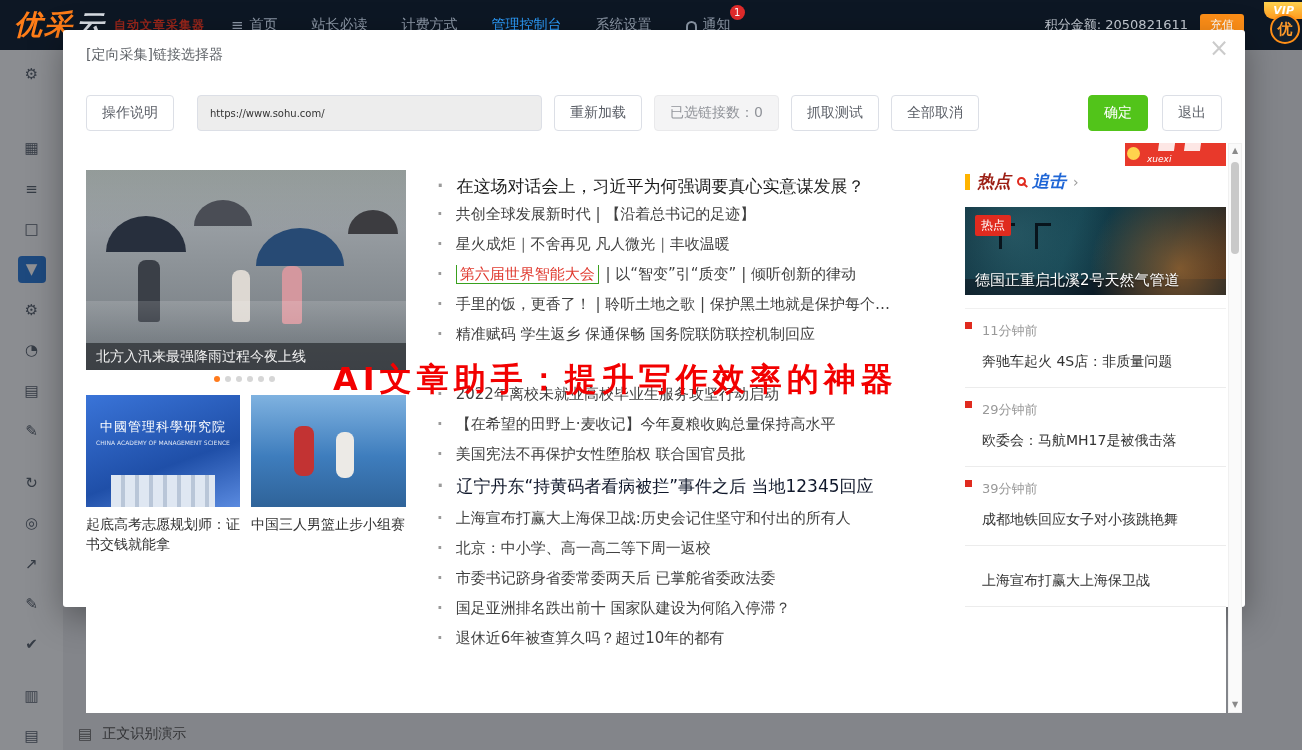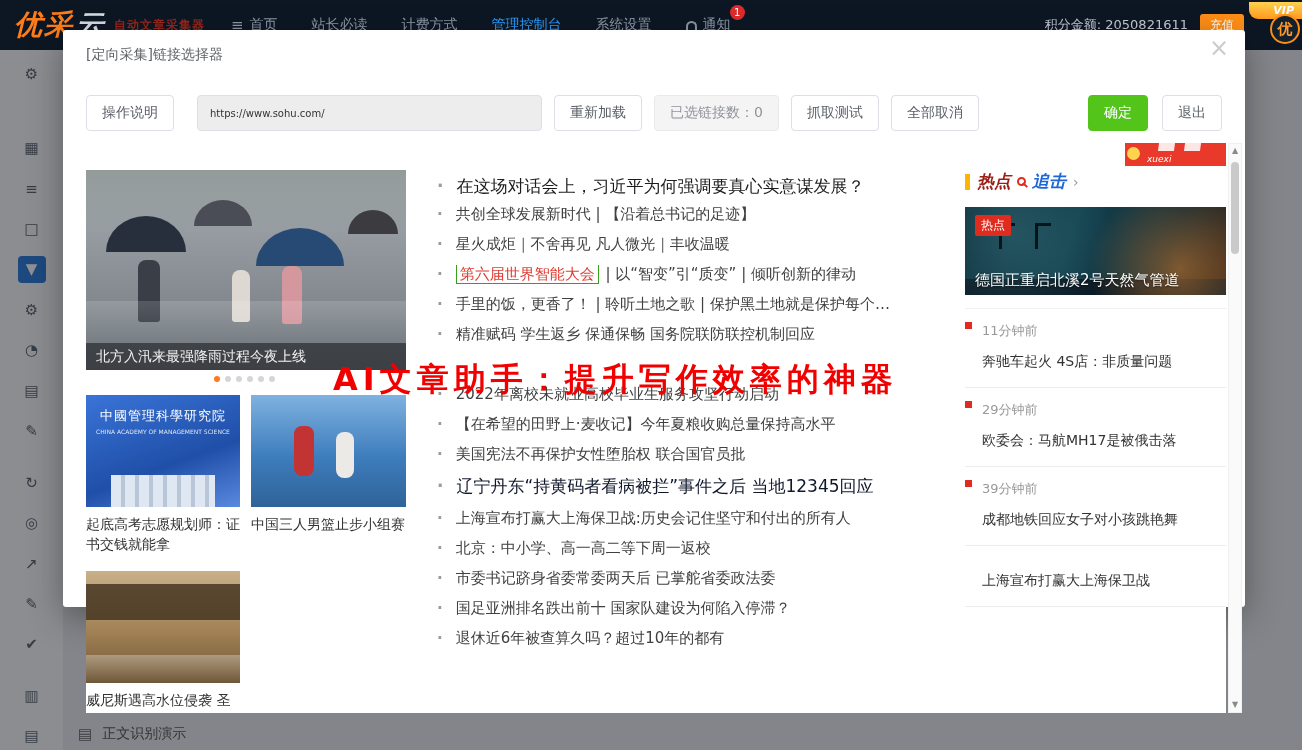--- a/index.html
+++ b/index.html
@@ -22,21 +22,21 @@
   .nav-ic.bell{display:inline-block;width:11px;height:10px;border:2px solid currentColor;border-bottom:0;
     border-radius:6px 6px 0 0;position:relative;top:1px}
   .nav-ic.bell::after{content:"";position:absolute;left:-4px;width:15px;bottom:-2px;height:2px;background:currentColor}
   .badge{position:absolute;top:-11px;right:-14px;background:#e02b2b;color:#fff;font-size:10px;
     min-width:15px;height:15px;border-radius:8px;line-height:15px;text-align:center;padding:0 3px}
   .badge:empty{display:none}
   .nav-right{margin-left:auto;margin-right:58px;display:flex;align-items:center;gap:12px}
   .credits{color:#c7cdd6;font-size:13px;white-space:nowrap}
   .recharge{background:#ff8f17;color:#fff;font-size:12px;padding:3px 10px;border-radius:3px;cursor:pointer;white-space:nowrap}
   .vip-tag{position:absolute;top:2px;right:0;background:linear-gradient(180deg,#ffd24f,#ff9a1f);
-    color:#fff;font-weight:bold;font-style:italic;font-size:11px;padding:2px 8px 2px 24px;border-radius:0 0 0 9px}
+    color:#fff;font-weight:bold;font-style:italic;font-size:11px;padding:2px 8px 2px 9px;border-radius:0 0 0 9px}
   .logo-badge{position:absolute;right:2px;top:14px;width:30px;height:30px;border-radius:50%;
     background:#13202e;border:2px solid #ff8f17;color:#ff9a2a;font-weight:bold;font-size:15px;
     text-align:center;line-height:26px}
 
   
   .sidebar{position:absolute;left:0;top:50px;bottom:0;width:63px;background:#f6f7f9;z-index:1;
     display:flex;flex-direction:column;align-items:center}
   .s-ic{width:28px;height:28px;margin-top:13px;display:flex;align-items:center;justify-content:center;
     color:#5a6470;font-size:15px;border-radius:4px;cursor:pointer}
   .s-ic.first{margin-top:10px;margin-bottom:34px}
@@ -92,21 +92,21 @@
     color:#f2f2f2;font-size:14px;line-height:27px;padding-left:10px;white-space:nowrap;overflow:hidden;z-index:2}
   .dots{position:absolute;left:128px;top:233px;display:flex;gap:5px}
   .dot{width:6px;height:6px;border-radius:50%;background:#d6d6d6;cursor:pointer}
   .dot.on{background:#ff7a1c}
 
   .grid{position:absolute;left:0;top:252px;width:320px;display:grid;
     grid-template-columns:154px 155px;column-gap:11px;row-gap:16px}
   .card{margin:0}
   .thumb{width:100%;height:112px;position:relative;overflow:hidden;cursor:pointer}
   .cap{margin-top:7px;font-size:14px;line-height:1.45;color:#333;max-height:41px;overflow:hidden;cursor:pointer}
-  .ov{position:relative;z-index:2;color:#fff;text-align:center;margin-top:12px;font-size:13px;letter-spacing:1px}
+  .ov{position:relative;z-index:2;color:#fff;text-align:center;margin-top:23px;font-size:13px;letter-spacing:1px}
   .ov-sub{position:relative;z-index:2;color:rgba(255,255,255,.85);text-align:center;margin-top:3px;font-size:6px}
   .ov:empty,.ov-sub:empty{display:none}
   .img-academy{background:linear-gradient(160deg,#3a74d8,#1f4fa8 60%,#5a8adf)}
   .img-academy::after{content:"";position:absolute;bottom:0;left:16%;right:16%;height:32px;
     background:repeating-linear-gradient(90deg,#dfe7f2 0 10px,#b9c6d8 10px 14px)}
   .img-biden{background:linear-gradient(135deg,#6b2220,#4a1a24 50%,#2c1520)}
   .img-biden::before{content:"";position:absolute;left:39%;top:34%;width:24%;height:50%;
     background:#1a2335;border-radius:7px 7px 0 0}
   .img-biden::after{content:"";position:absolute;left:45%;top:16%;width:19px;height:19px;
     border-radius:50%;background:#caa58e}
@@ -316,27 +316,20 @@
 
 
         <figure class="card">
           <div class="thumb img-basket">
             
             
           </div>
           <figcaption class="cap">中国三人男篮止步小组赛</figcaption>
         </figure>
 
-        <figure class="card">
-          <div class="thumb img-venice">
-            
-            
-          </div>
-          <figcaption class="cap">威尼斯遇高水位侵袭 圣</figcaption>
-        </figure>
       </div>
 
     <div class="headlines">
 
         <div class="hl hl-big"><span>在这场对话会上，习近平为何强调要真心实意谋发展？</span></div>
 
         <div class="hl"><span>共创全球发展新时代 | 【沿着总书记的足迹】</span></div>
 
         <div class="hl"><span>星火成炬｜不舍再见 凡人微光｜丰收温暖</span></div>
 

